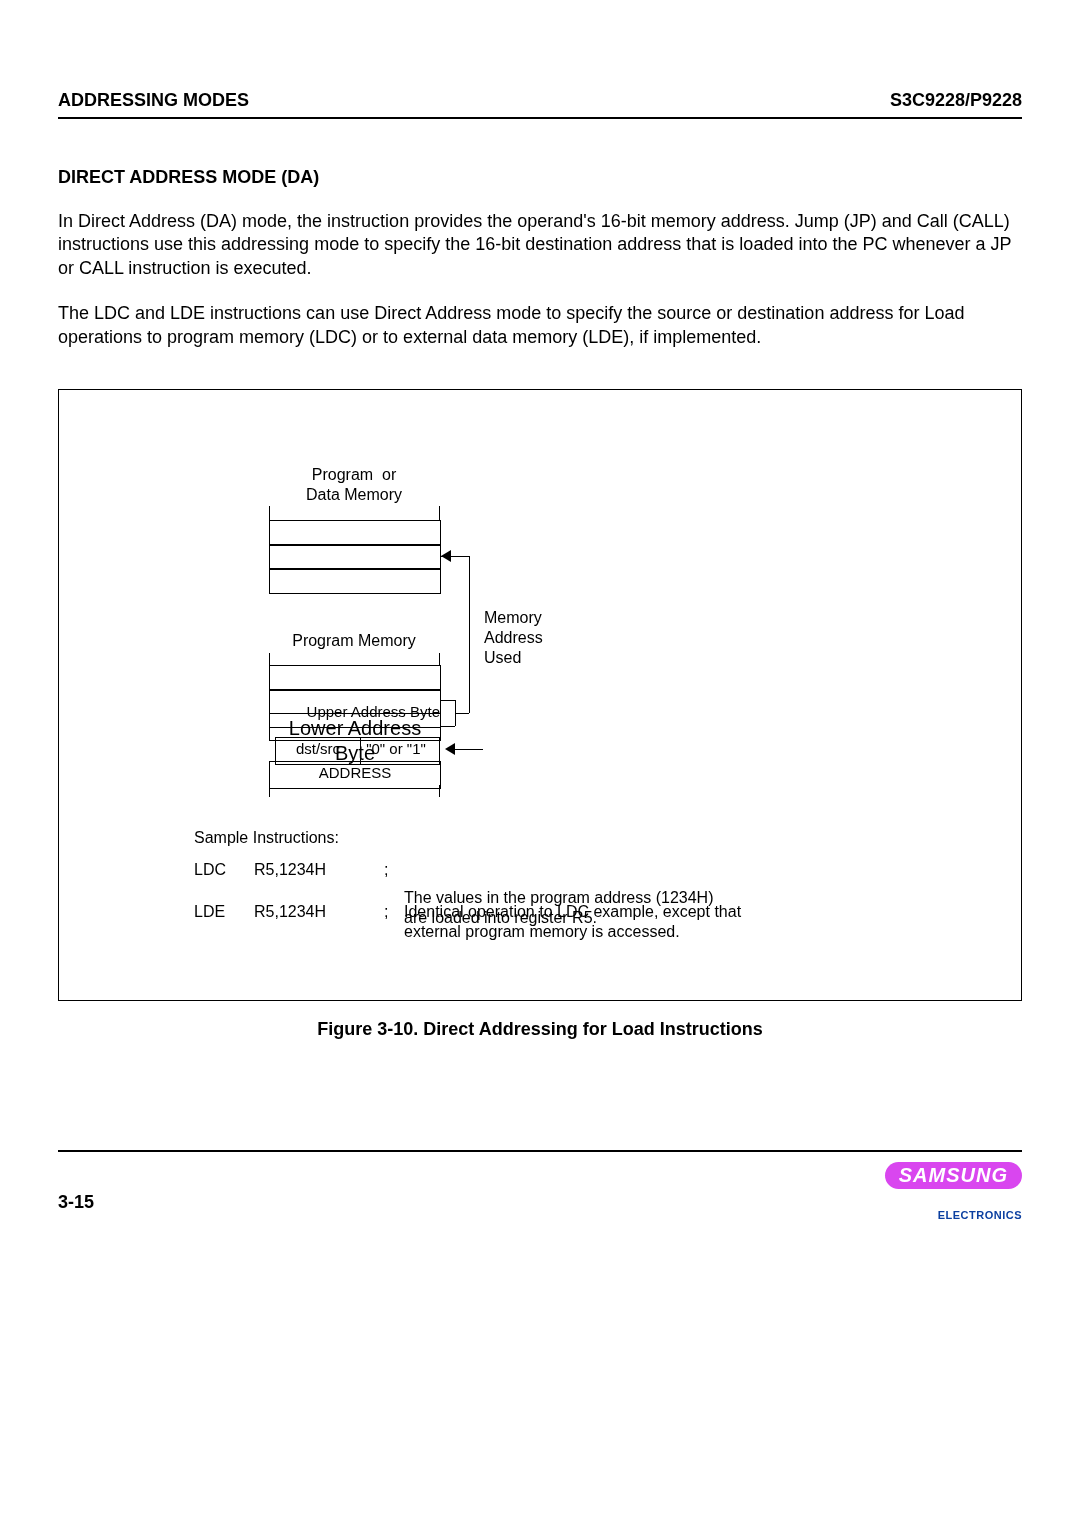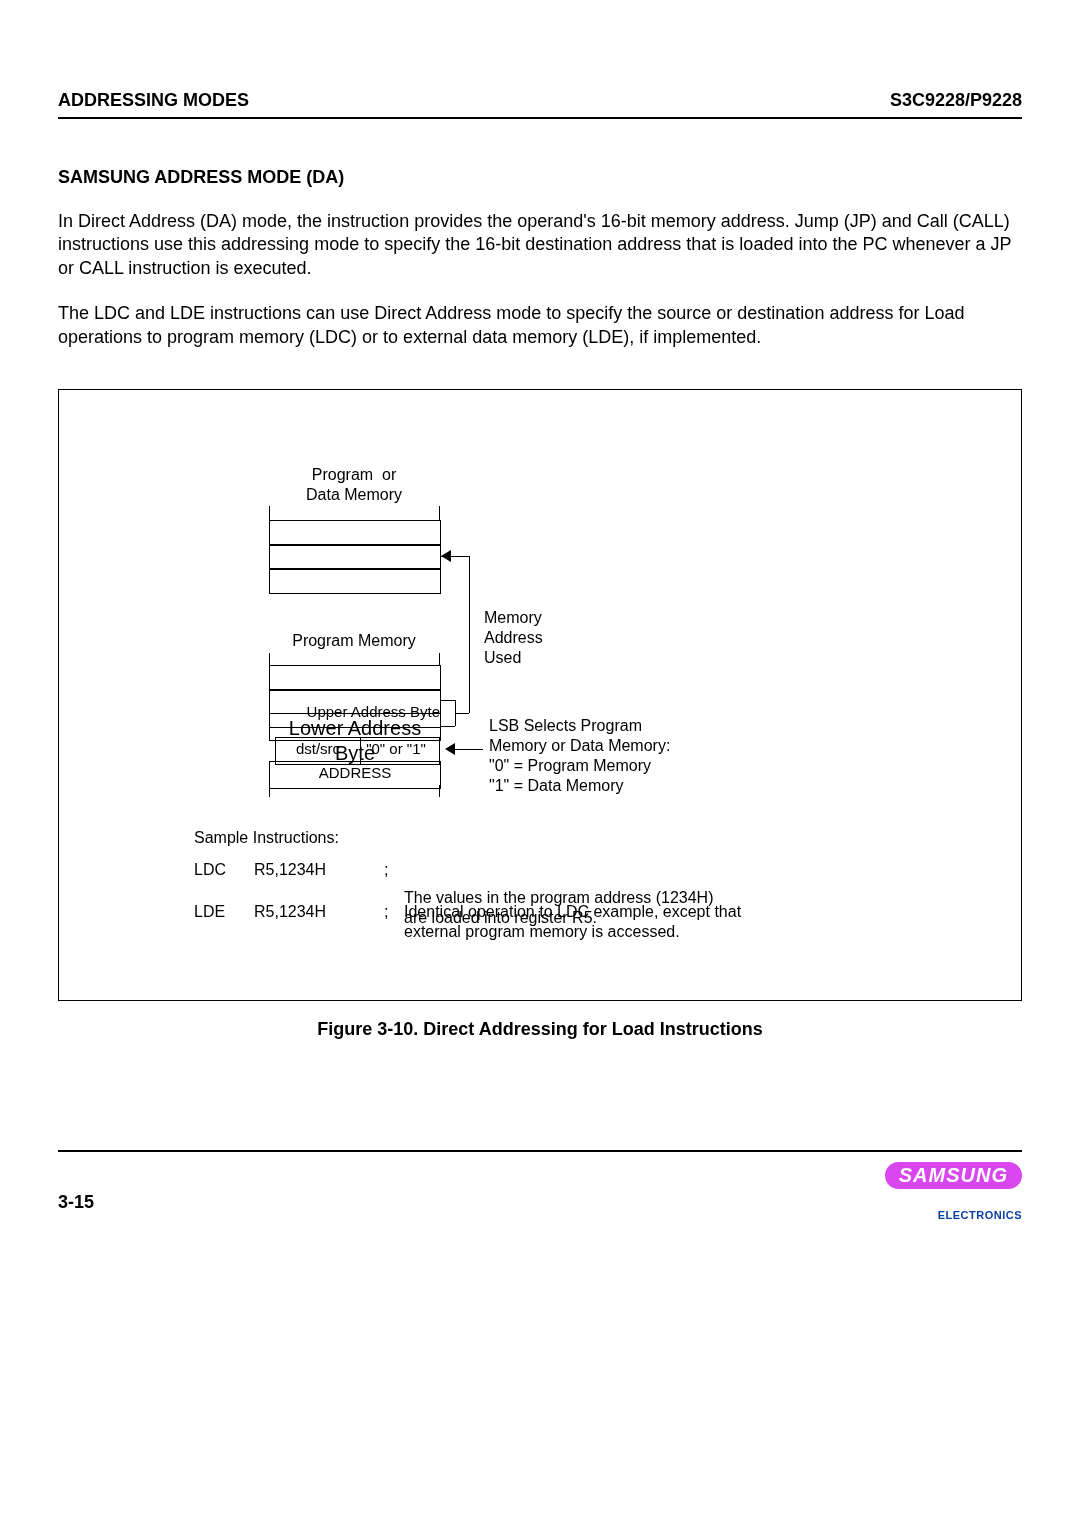--- a/index.html
+++ b/index.html
@@ -102,21 +102,21 @@
 </style>
 </head>
 <body>
 
 <div class="page">
   <div class="header-row">
     <span>ADDRESSING MODES</span>
     <span>S3C9228/P9228</span>
   </div>
 
-  <div class="section-title">SAMSUNG ADDRESS MODE (DA)</div>
+  <div class="section-title">DIRECT ADDRESS MODE (DA)</div>
 
   <div class="body-text">In Direct Address (DA) mode, the instruction provides the operand's 16-bit memory address. Jump (JP) and Call (CALL) instructions use this addressing mode to specify the 16-bit destination address that is loaded into the PC whenever a JP or CALL instruction is executed.</div>
   <div class="body-text">The LDC and LDE instructions can use Direct Address mode to specify the source or destination address for Load operations to program memory (LDC) or to external data memory (LDE), if implemented.</div>
 
   <div class="figure-frame">
 
     <div class="diagram-label" style="left:210px; top:75px; width:170px; white-space:pre;">Program  or
 Data Memory</div>
 
     <div class="box1 stackrow" style="left:210px; top:130px;"></div>
@@ -154,24 +154,20 @@
          border-bottom:6px solid transparent; border-right:10px solid #000;"></div>
 
     <div style="left:425px; top:218px; white-space:pre;">Memory
 Address
 Used</div>
 
     <div style="left:396px; top:359px; width:28px; height:0; border-top:1px solid #000;"></div>
     <div style="left:386px; top:353px; width:0; height:0; border-top:6px solid transparent;
          border-bottom:6px solid transparent; border-right:10px solid #000;"></div>
 
-    <div style="left:430px; top:326px; white-space:pre;">LSB Selects Program
-Memory or Data Memory:
-"0" = Program Memory
-"1" = Data Memory</div>
 
     <div class="sample-block" style="left:135px; top:438px;">Sample Instructions:</div>
 
     <div class="sample-block" style="left:135px; top:470px;">LDC</div>
     <div class="sample-block" style="left:195px; top:470px;">R5,1234H</div>
     <div class="sample-block" style="left:325px; top:470px;">;</div>
     <div class="sample-block" style="left:345px; top:498px; white-space:pre;">The values in the program address (1234H)
 are loaded into register R5.</div>
 
     <div class="sample-block" style="left:135px; top:512px;">LDE</div>

